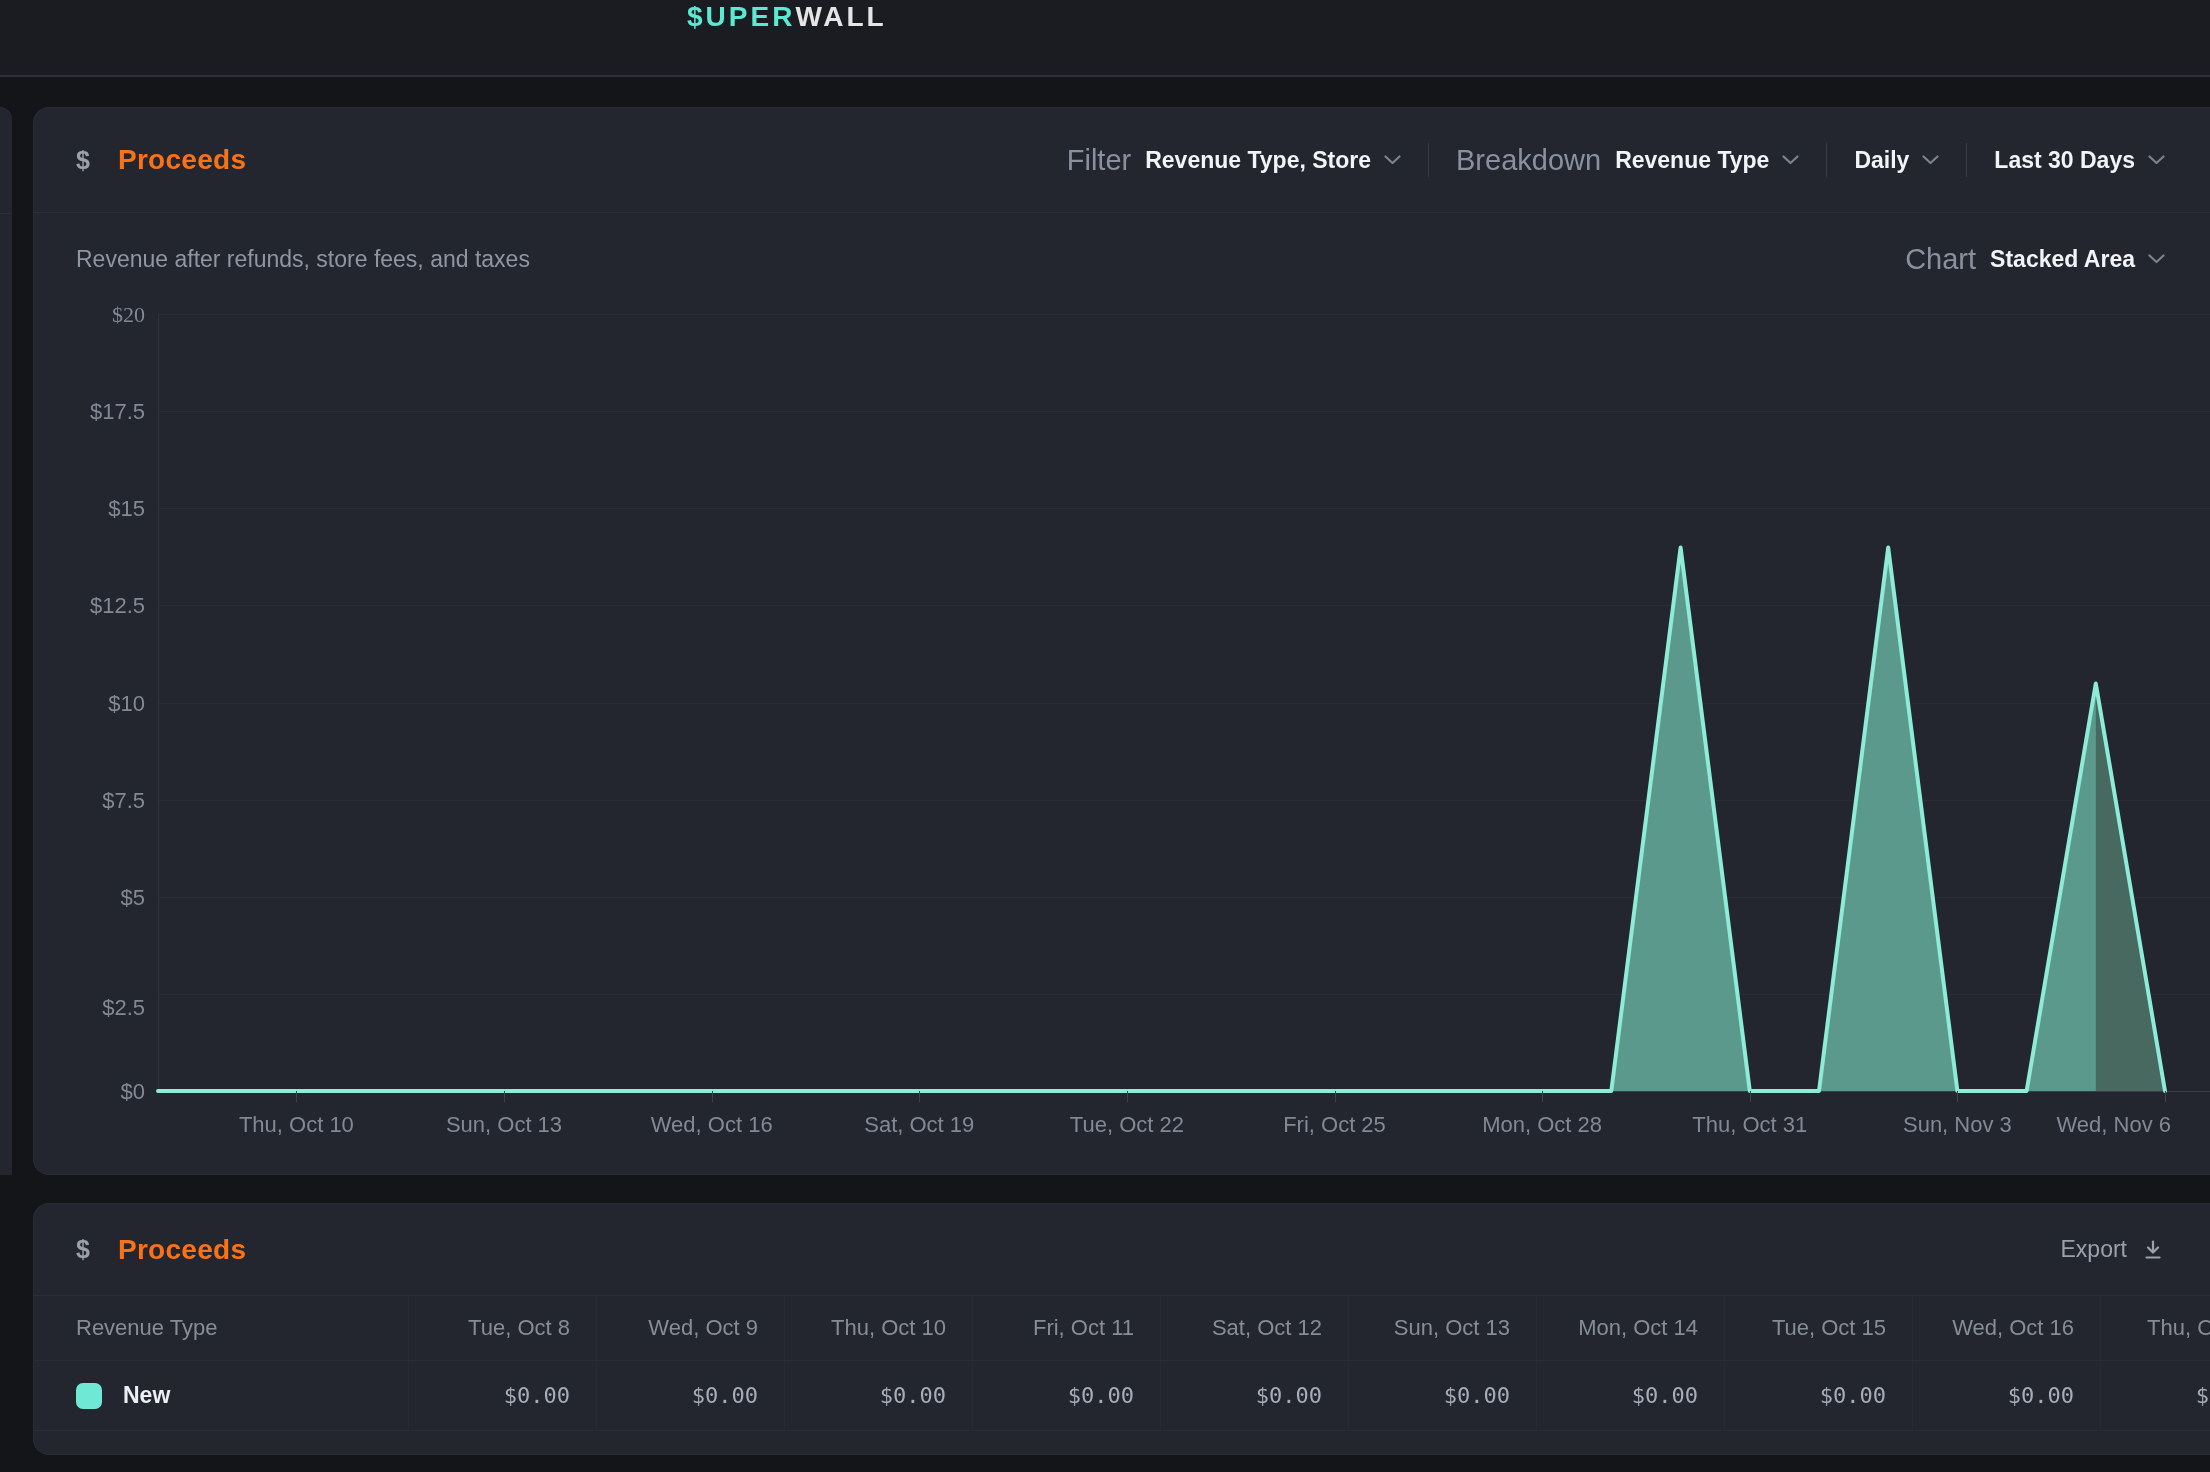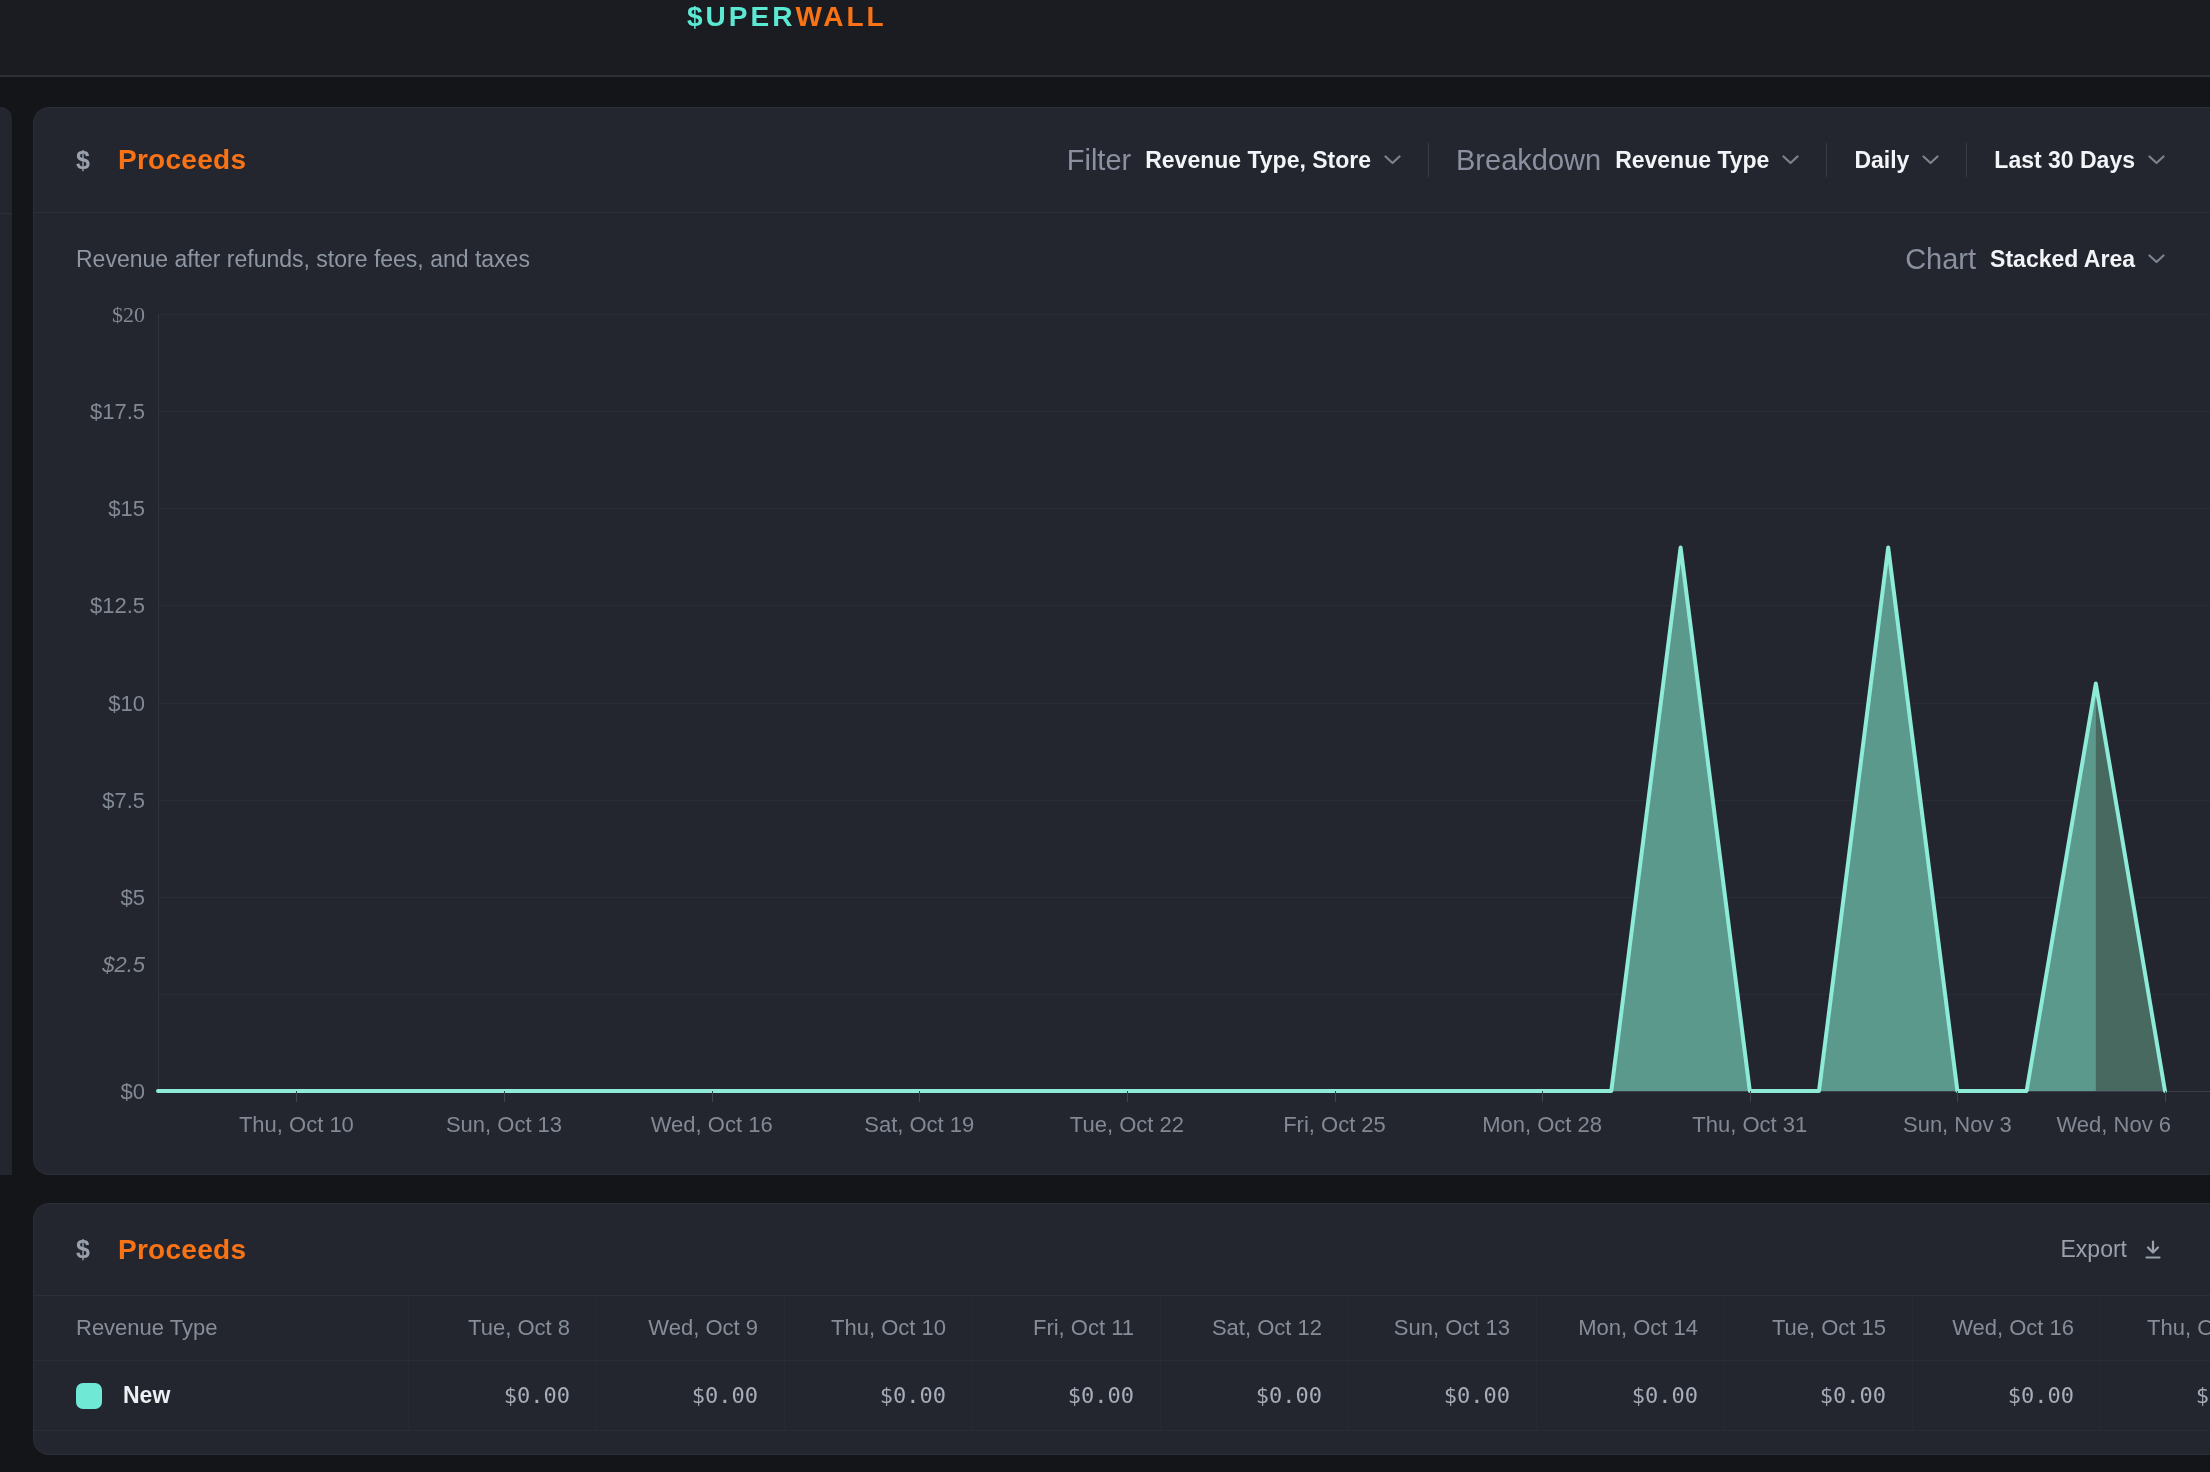--- a/index.html
+++ b/index.html
@@ -16,21 +16,21 @@
   .topbar {
     position:absolute; left:0; top:0; width:2210px; height:77px;
     background:#1A1C21; border-bottom:2px solid #2D3036;
   }
   .logo {
     position:absolute; left:687px; top:0; height:34px;
     display:flex; align-items:center;
     font-size:28px; font-weight:700; letter-spacing:3px;
   }
   .logo .lg-a { color:#5CE9D3; }
-  .logo .lg-b { color:#f97316; }
+  .logo .lg-b { color:#e5e5e5; }
 
   
   .card {
     position:absolute; left:33px; width:2177px;
     background:#23262E;
     border:1px solid #2B2E37; border-right:none;
     border-radius:16px 0 0 16px;
     overflow:hidden;
   }
   .card-main   { top:107px;  height:1068px; }
@@ -196,21 +196,21 @@
   </div>
 
   <div class="chart-y-axis">
       <div class="y-label" style="top: -12px; font-family: Liberation Serif, serif;">$20</div>
       <div class="y-label" style="top: 85.125px;">$17.5</div>
       <div class="y-label" style="top: 182.25px;">$15</div>
       <div class="y-label" style="top: 279.375px; text-align: right;">$12.5</div>
       <div class="y-label" style="top: 376.5px;">$10</div>
       <div class="y-label" style="top: 473.625px;">$7.5</div>
       <div class="y-label" style="top: 570.75px;">$5</div>
-      <div class="y-label" style="top: 638px; font-style: italic;">$2.5</div>
+      <div class="y-label" style="top: 681px;">$2.5</div>
       <div class="y-label" style="top: 765px;">$0</div>
     </div>
   <div class="chart-area">
       <div class="gridline" style="top: 0px;"></div>
       <div class="gridline" style="top: 97.125px;"></div>
       <div class="gridline" style="top: 194.25px;"></div>
       <div class="gridline" style="top: 291.375px;"></div>
       <div class="gridline" style="top: 388.5px;"></div>
       <div class="gridline" style="top: 485.625px;"></div>
       <div class="gridline" style="top: 582.75px;"></div>

